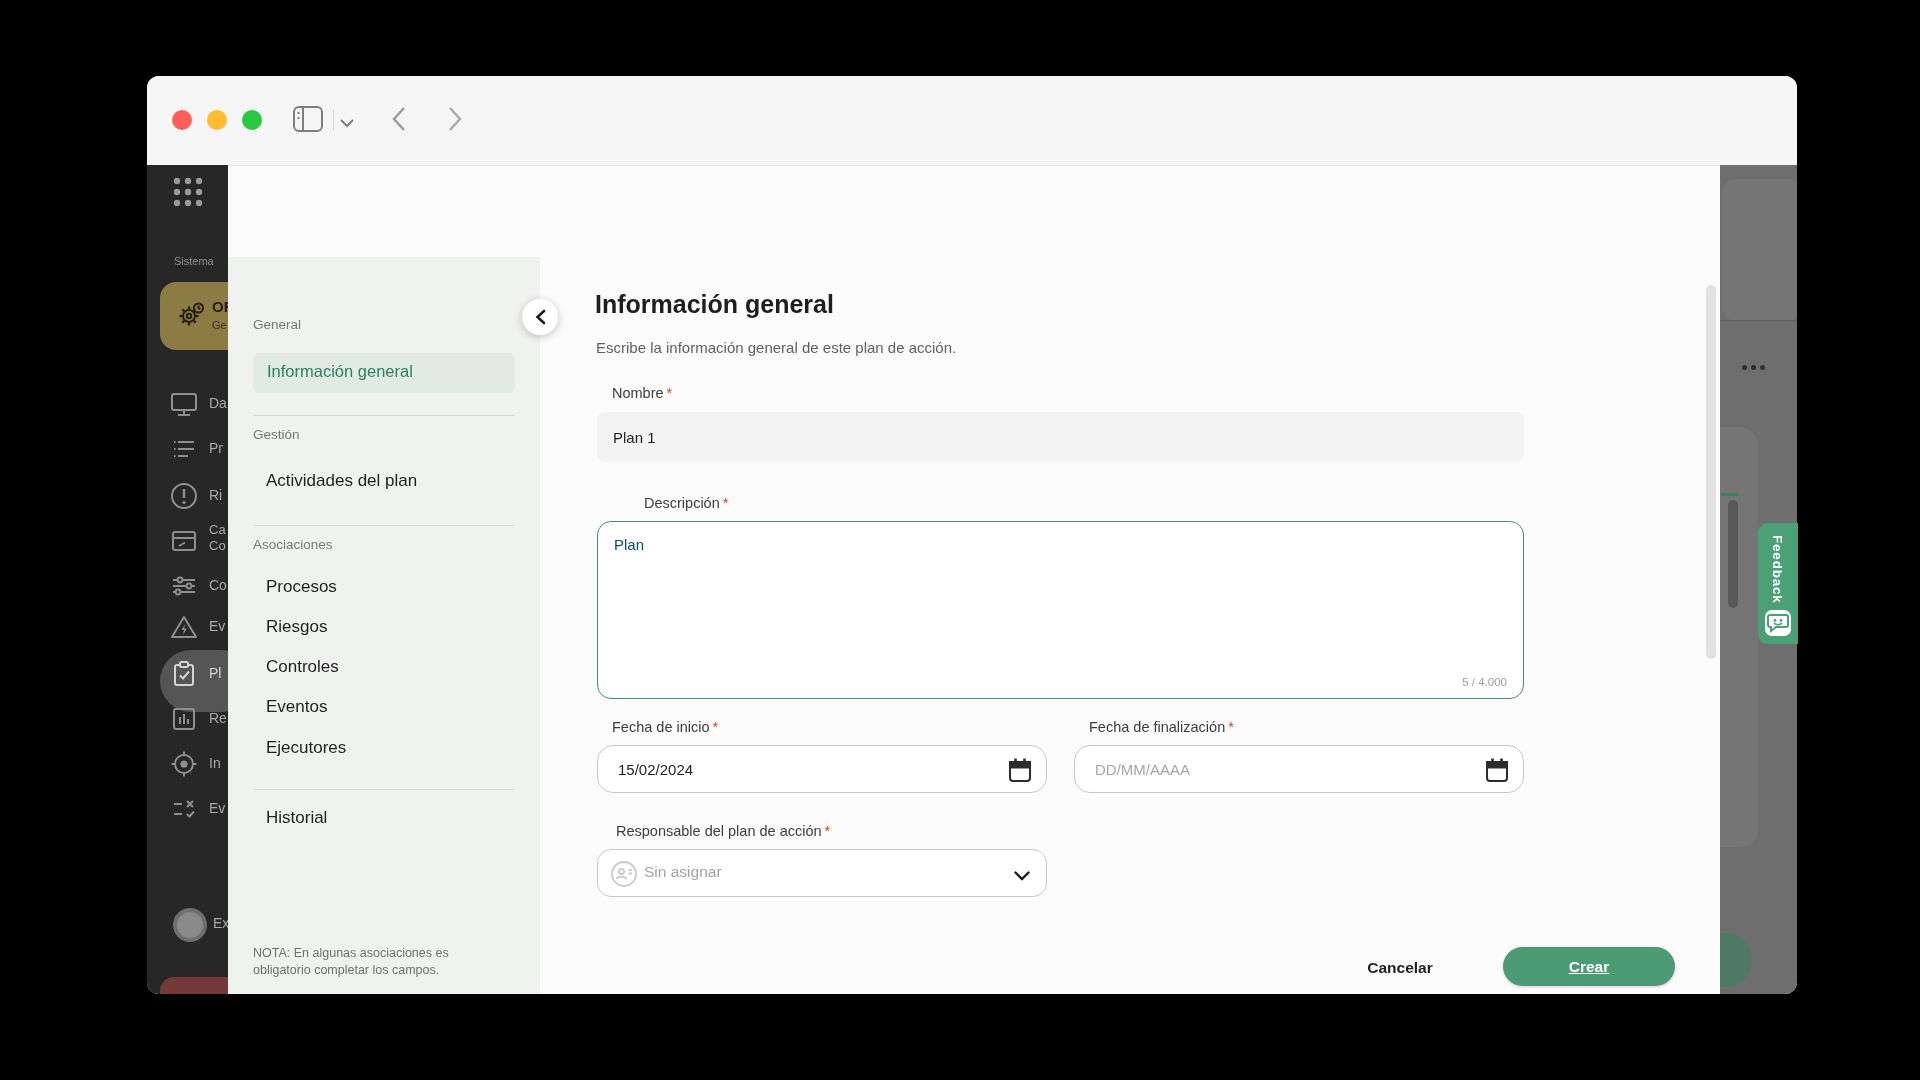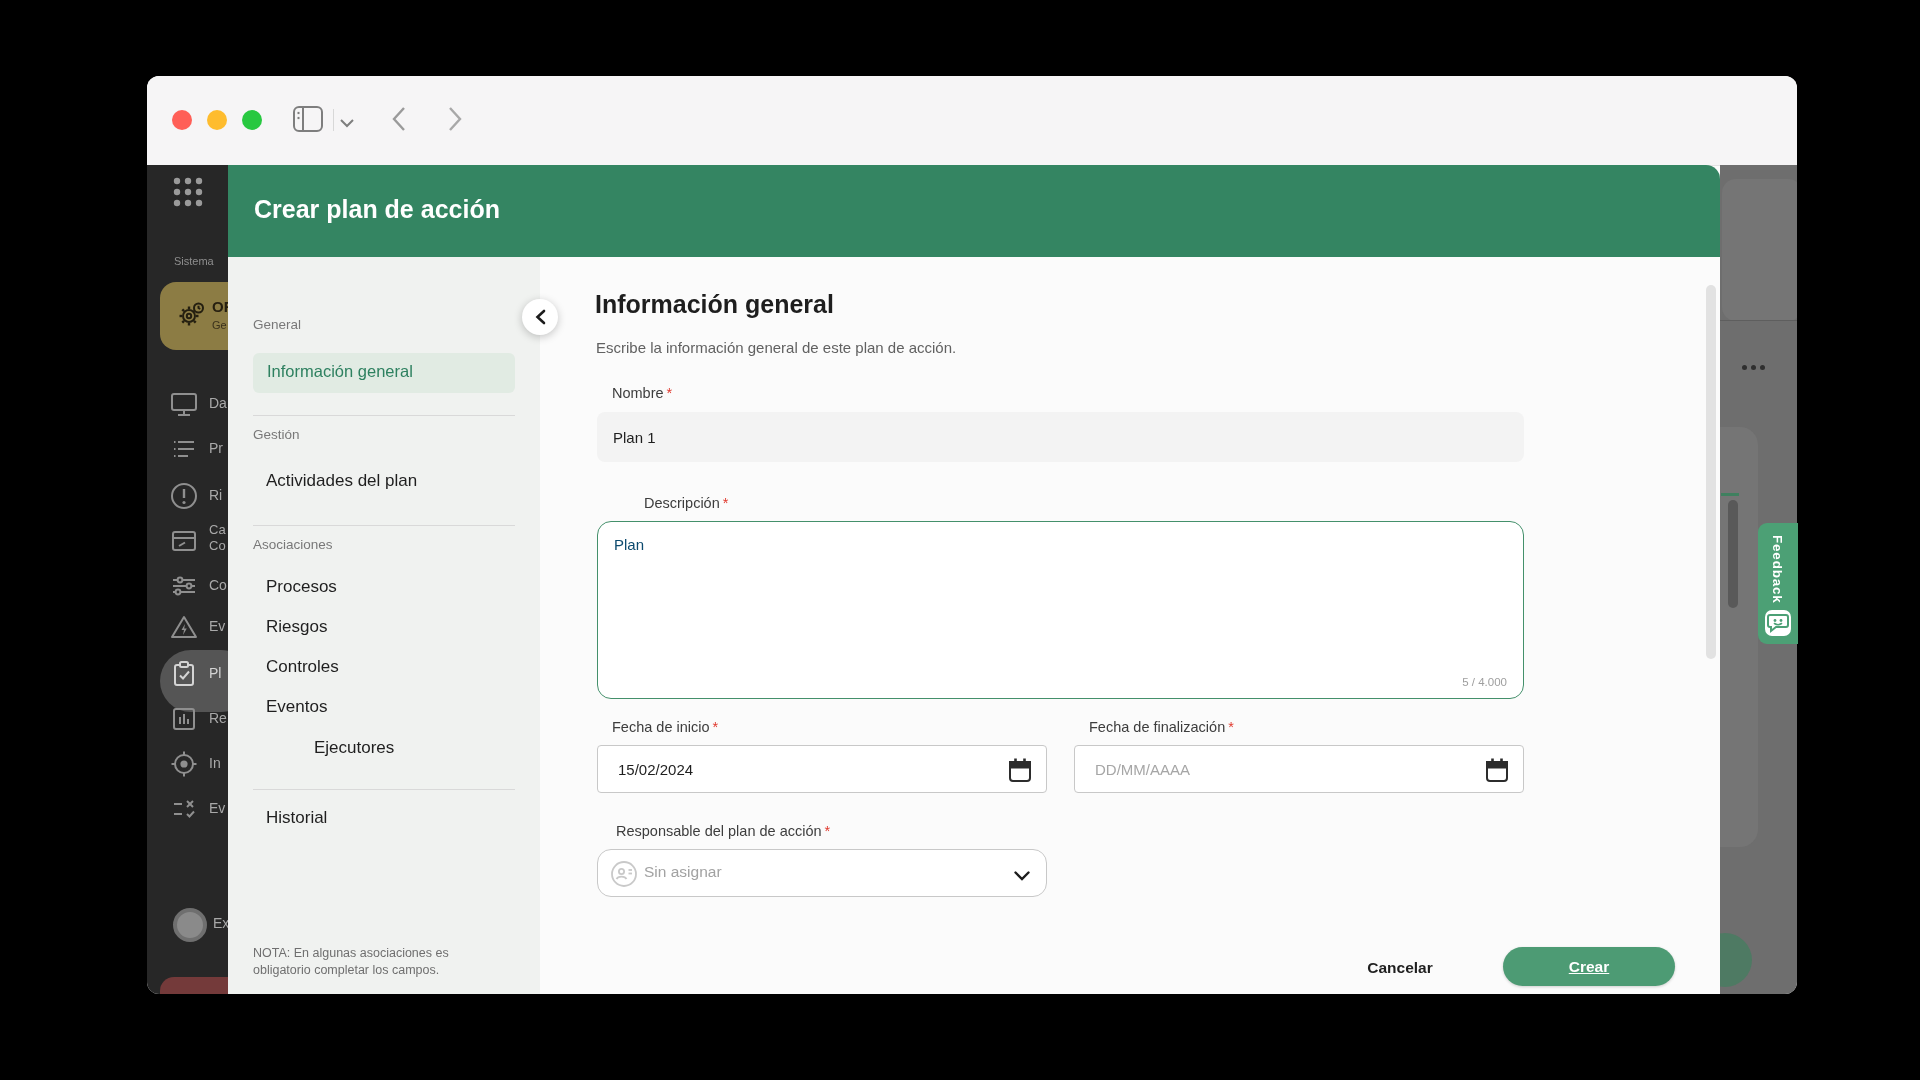--- a/index.html
+++ b/index.html
@@ -50,21 +50,21 @@
   #f-sub{position:absolute;left:56px;top:82px;font-size:15px;color:#616161;}
   .f-label{position:absolute;font-size:14.5px;color:#3d3d3d;}
   .req{color:#e0392e;margin-left:3px;}
   .f-input{position:absolute;box-sizing:border-box;font-family:inherit;font-size:15px;color:#1f1f1f;outline:none;}
   #in-nombre{left:57px;top:155px;width:927px;height:50px;background:#f3f3f3;border:none;border-radius:8px;padding:0 16px;}
   #ta-wrap{position:absolute;left:57px;top:264px;width:927px;height:178px;border:1px solid #44906b;border-radius:14px;
     background:#fff;box-sizing:border-box;}
   #ta-desc{position:absolute;left:0;top:0;width:100%;height:150px;border:none;background:transparent;resize:none;
     font-family:inherit;font-size:15px;color:#0c4a6e;padding:14px 16px;box-sizing:border-box;outline:none;}
   #ta-counter{position:absolute;right:16px;bottom:10px;font-size:11.5px;color:#9e9e9e;}
-  .date-box{position:absolute;top:488px;width:450px;height:48px;border:1px solid #c8c8c8;border-radius:4px;
+  .date-box{position:absolute;top:488px;width:450px;height:48px;border:1px solid #c8c8c8;border-radius:16px;
     background:#fff;box-sizing:border-box;}
   .date-box input{position:absolute;left:0;top:0;width:380px;height:46px;border:none;background:transparent;
     font-family:inherit;font-size:15px;color:#1f1f1f;padding:0 0 0 20px;outline:none;}
   .date-box input::placeholder{color:#a6a6a6;}
   .cal-ic{position:absolute;right:14px;top:11px;}
   #sel-resp{position:absolute;left:57px;top:592px;width:450px;height:48px;border:1px solid #c8c8c8;border-radius:14px;
     background:#fff;box-sizing:border-box;cursor:pointer;}
   #sel-resp .ph{position:absolute;left:46px;top:13px;font-size:15.5px;color:#a2a2a2;}
   #btn-cancel{position:absolute;left:800px;top:690px;width:120px;height:39px;line-height:39px;text-align:center;
     font-size:15.5px;font-weight:bold;color:#1f1f1f;background:none;border:none;cursor:pointer;font-family:inherit;}
@@ -257,41 +257,38 @@
           </svg></span>
       <span class="lb">Ev</span>
     </div>
 
     <div id="side-avatar"></div>
     <span id="side-user-lb">Ex</span>
     <div id="side-red"></div>
   </div>
 
   <div id="modal">
-    <div id="m-header">
-      <span id="m-title">Crear plan de acción</span>
-    </div>
 
     <div id="m-body">
 
       <div id="m-nav">
         <span class="nav-label" style="top:60px;">General</span>
         <div class="nav-sel">
           <span>Información general</span>
         </div>
         <div class="nav-div" style="top:158px;"></div>
         <span class="nav-label" style="top:170px;">Gestión</span>
         <span class="nav-item" style="top:214px;">Actividades del plan</span>
         <div class="nav-div" style="top:268px;"></div>
         <span class="nav-label" style="top:280px;">Asociaciones</span>
         <span class="nav-item" style="top:320px;">Procesos</span>
         <span class="nav-item" style="top:360px;">Riesgos</span>
         <span class="nav-item" style="top:400px;">Controles</span>
         <span class="nav-item" style="top:440px;">Eventos</span>
-        <span class="nav-item" style="top:481px;margin-left:48px;">Ejecutores</span>
+        <span class="nav-item" style="top:481px;">Ejecutores</span>
         <div class="nav-div" style="top:532px;"></div>
         <span class="nav-item" style="top:551px;">Historial</span>
         <div id="nav-note">NOTA: En algunas asociaciones es obligatorio completar los campos.</div>
       </div>
 
       <div id="collapse-btn">
         <svg width="11" height="16" viewBox="0 0 11 16" style="margin-top:10px;" fill="none" stroke="#1c1c1c" stroke-width="2.6" stroke-linecap="round">
             <polyline points="9,2 2.5,8 9,14"></polyline>
           </svg>
       </div>

